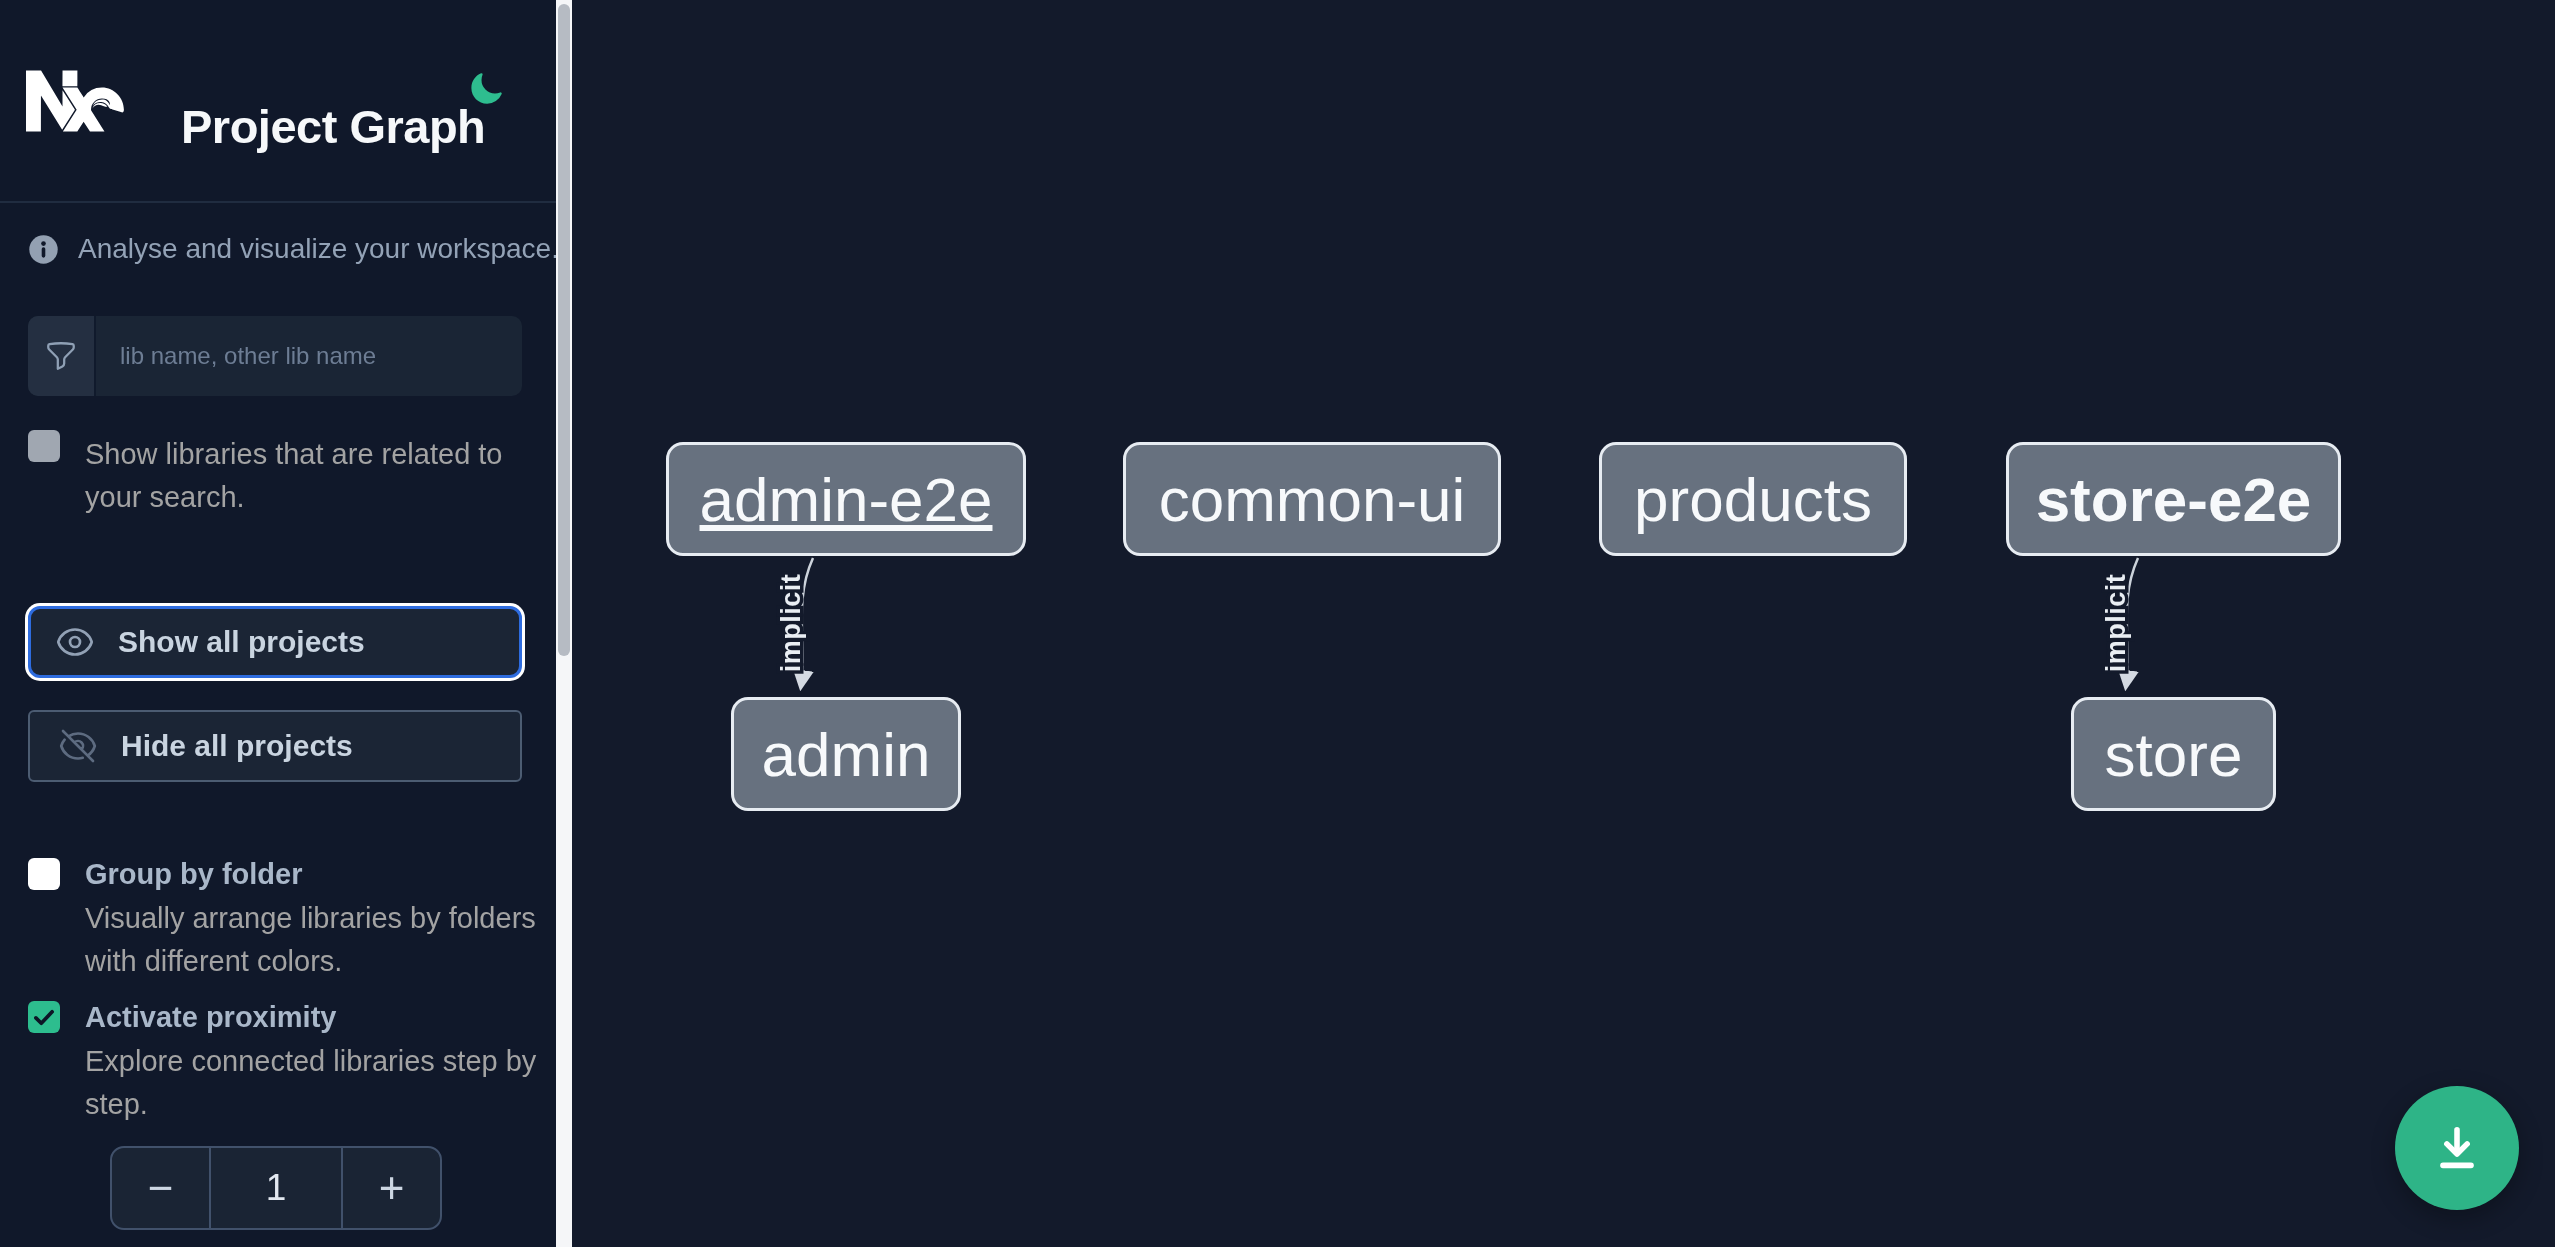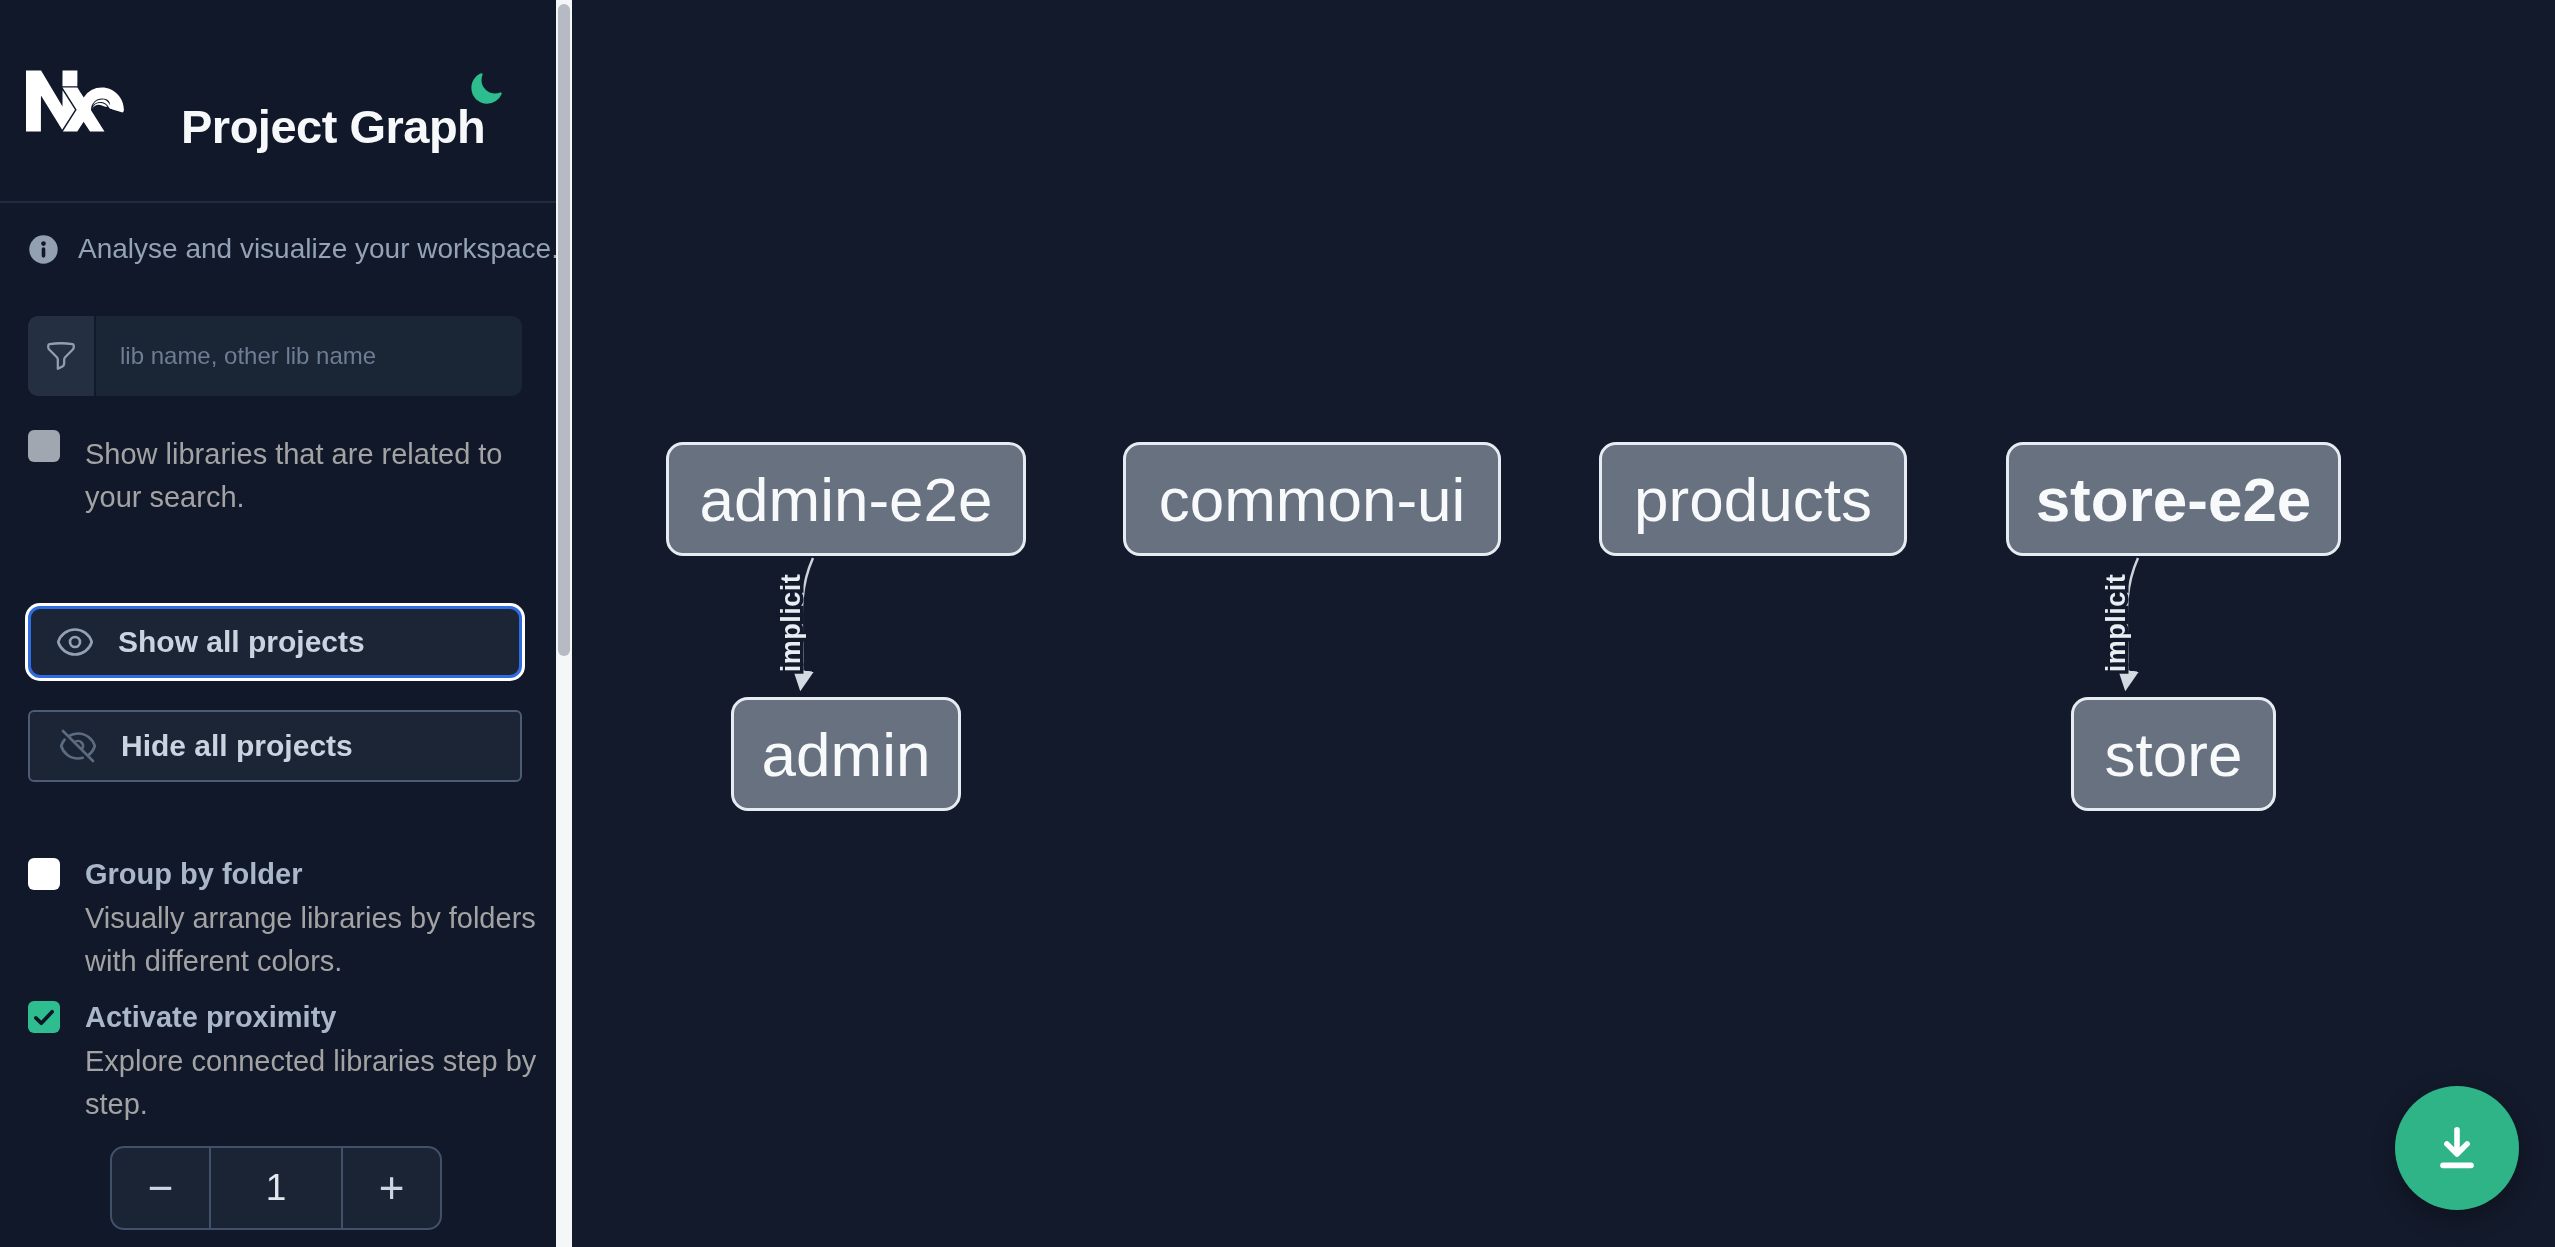--- a/index.html
+++ b/index.html
@@ -167,21 +167,21 @@
         <marker id="arrow" viewBox="0 0 10 10" refX="7.5" refY="5" markerWidth="8.5" markerHeight="8.5" orient="auto-start-reverse">
           <path d="M0 0 L10 5 L0 10 z" fill="#d4dae2"></path>
         </marker>
       </defs>
       <path class="edge-path" d="M 813 558 C 793 602 807 644 801 686" marker-end="url(#arrow)"></path>
       <text class="edge-label" transform="translate(800 623) rotate(-90)" text-anchor="middle">implicit</text>
       <path class="edge-path" d="M 2138 558 C 2118 602 2132 644 2126 686" marker-end="url(#arrow)"></path>
       <text class="edge-label" transform="translate(2125 623) rotate(-90)" text-anchor="middle">implicit</text>
     </svg>
 
-    <div class="node" style="left:94px;top:442px;width:360px;height:114px;">
+    <div class="node" style="left:94px;top:442px;width:360px;height:114px;text-decoration:underline;">
       <span>admin-e2e</span>
     </div>
     <div class="node" style="left:551px;top:442px;width:378px;height:114px;">
       <span>common-ui</span>
     </div>
     <div class="node" style="left:1027px;top:442px;width:308px;height:114px;">
       <span>products</span>
     </div>
     <div class="node" style="left:1434px;top:442px;width:335px;height:114px;font-weight:bold;">
       <span>store-e2e</span>

